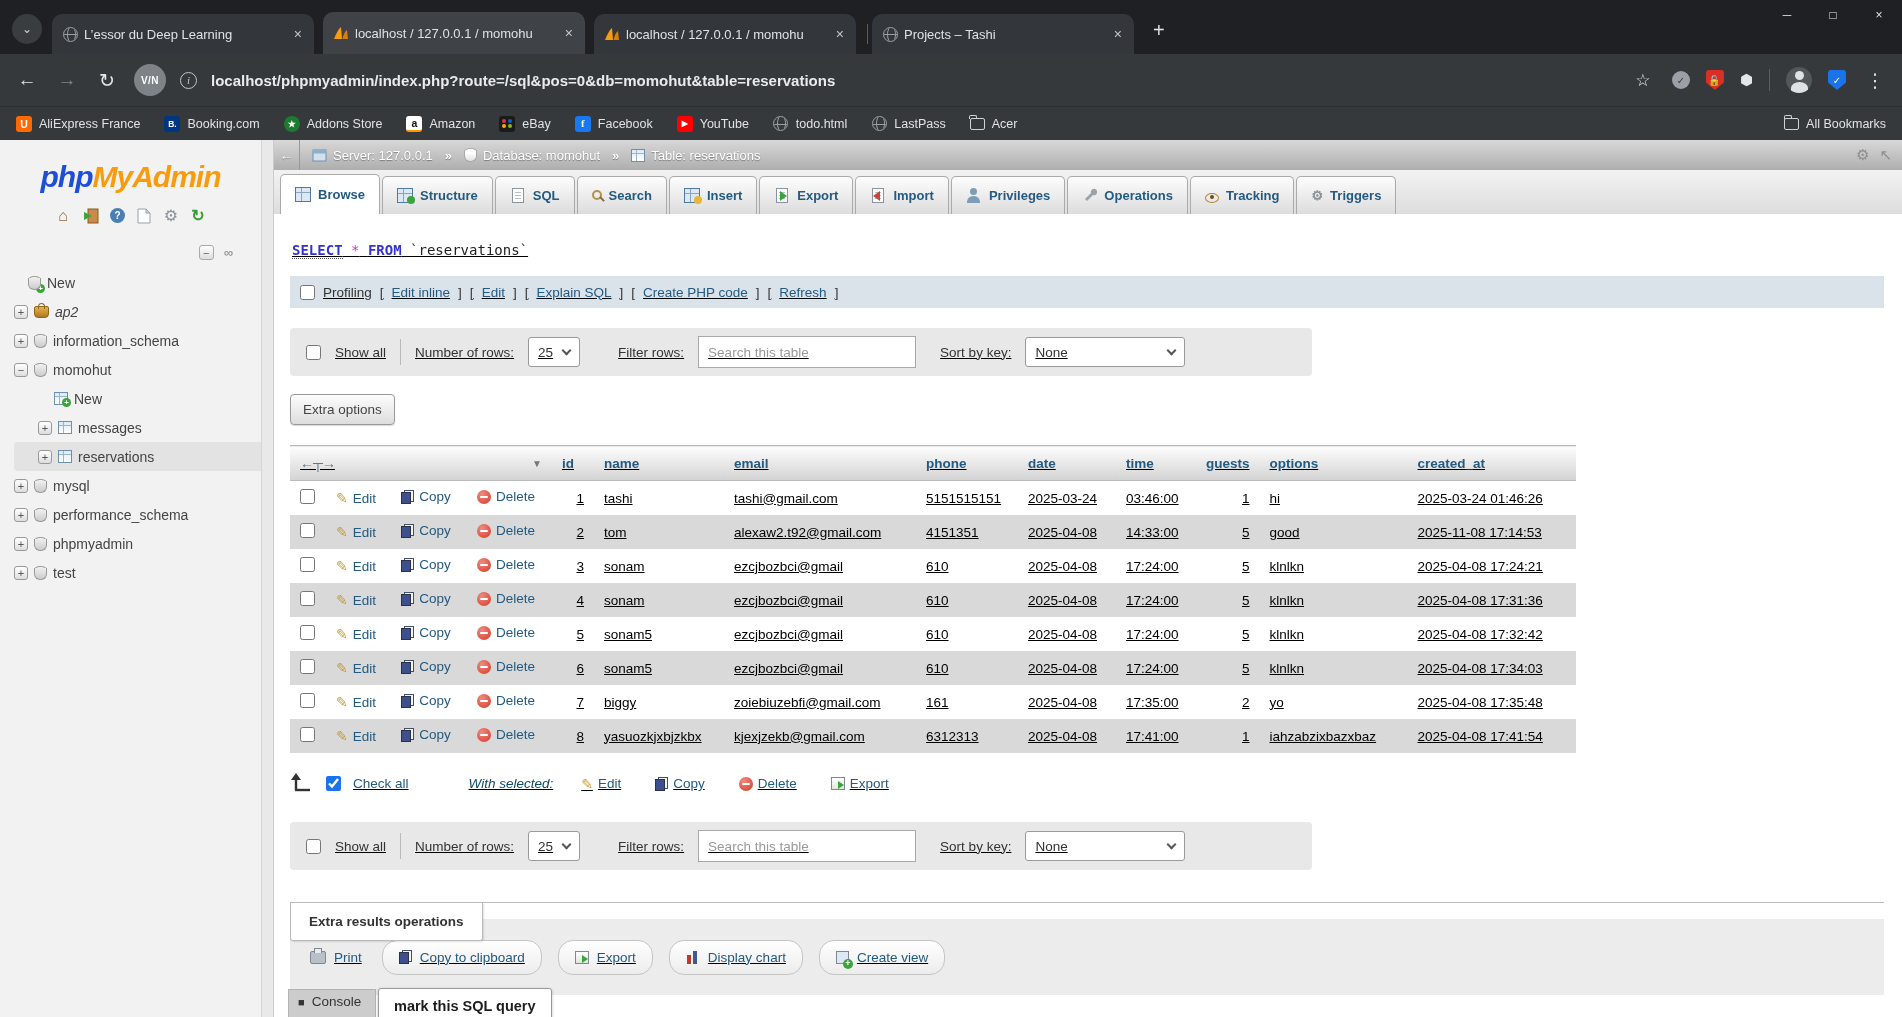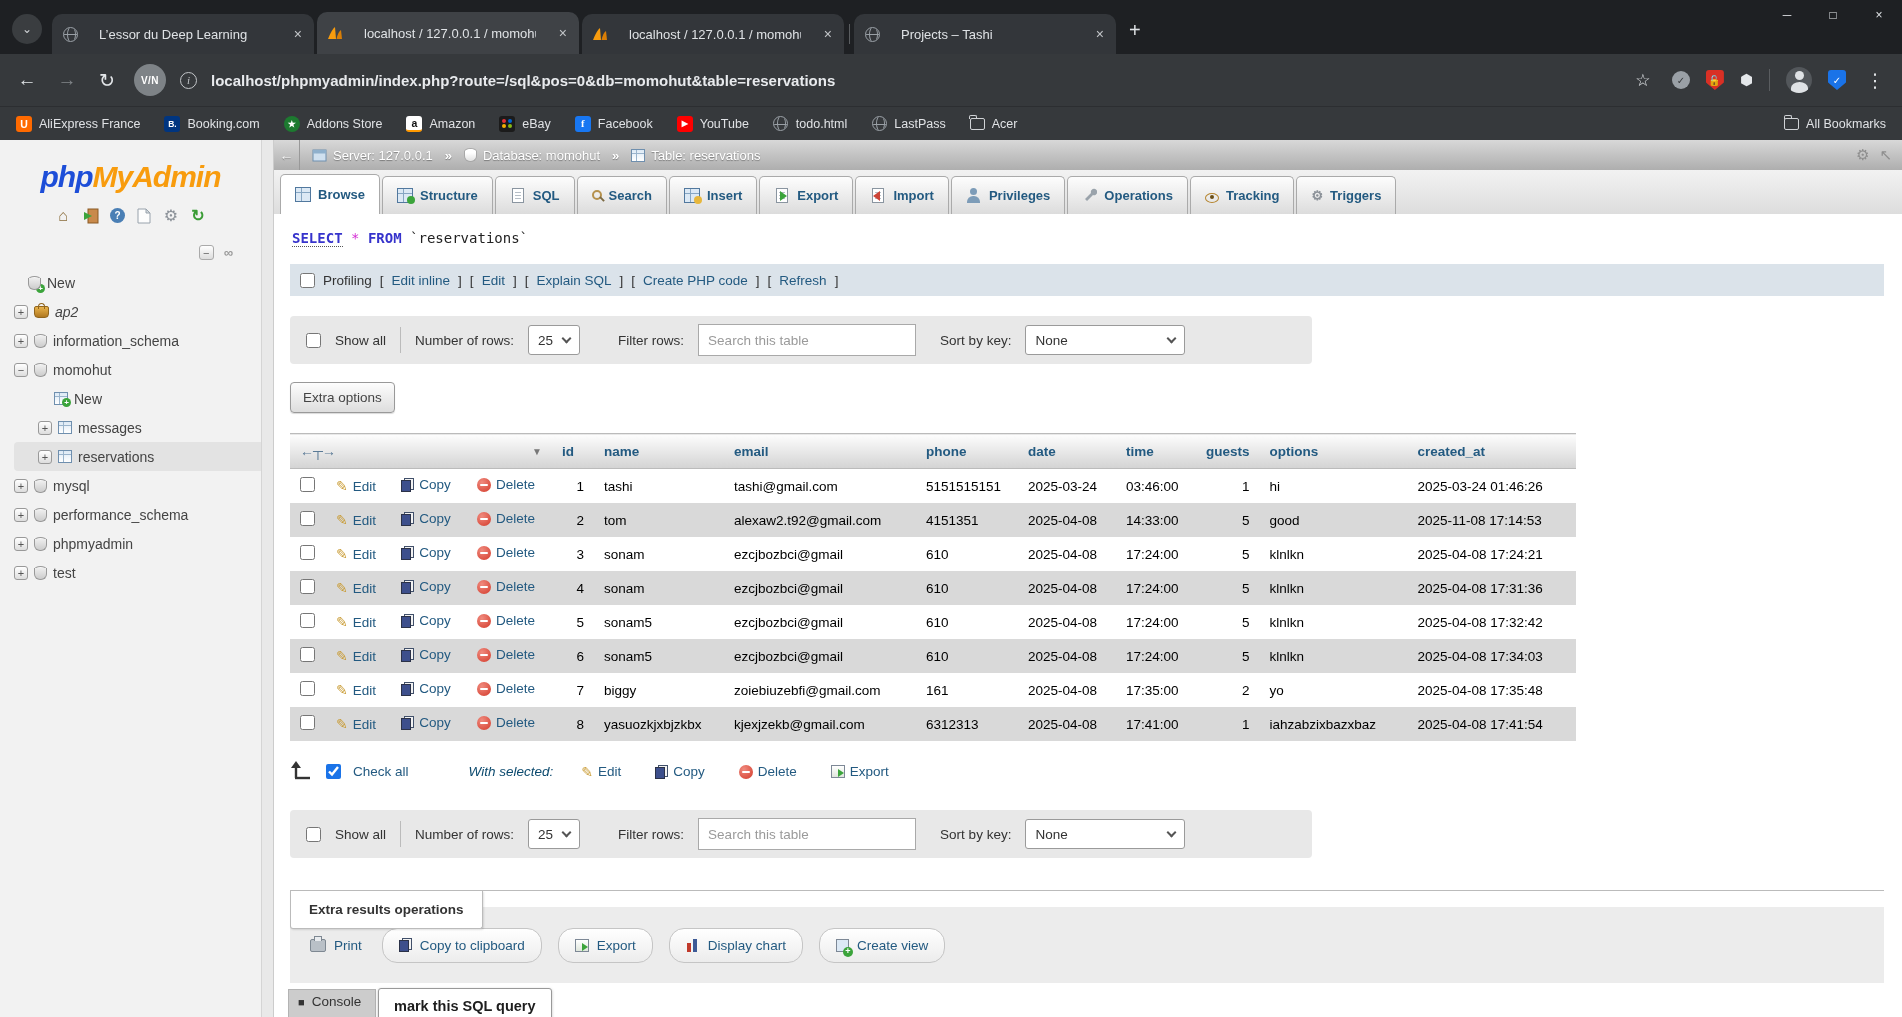--- a/index.html
+++ b/index.html
@@ -1,21 +1,21 @@
 <!DOCTYPE html>
 <html><head>
 <meta charset="utf-8">
 <style>
   * { box-sizing: border-box; margin: 0; padding: 0; }
   html,body { width:1902px; height:1017px; overflow:hidden; font-family:"Liberation Sans",sans-serif; background:#fff; }
 
   
   #tabbar { height:54px; background:#1e2023; display:flex; align-items:flex-end; padding:0 8px; position:relative; }
   .tab-search { width:30px; height:30px; border-radius:50%; background:#3a3d40; color:#cfd2d5; display:flex; align-items:center; justify-content:center; margin:0 10px 10px 4px; font-size:12px; }
-  .btab { width:262px; height:40px; border-radius:10px 10px 0 0; display:flex; align-items:center; gap:21px; padding:16px 10px; margin-right:3px; background:#33363a; color:#dfe2e5; font-size:13px; position:relative; }
+  .btab { width:262px; height:40px; border-radius:10px 10px 0 0; display:flex; align-items:center; gap:6px; padding:16px 10px; margin-right:9px; background:#33363a; color:#dfe2e5; font-size:13px; position:relative; }
   .btab.active { background:#3f4246; height:42px; }
   .btab .title { flex:1; white-space:nowrap; overflow:hidden; }
   .btab .close { color:#c3c6c9; font-size:14px; padding:0 2px; }
   .tab-sep { width:1px; height:20px; background:#5a5d60; margin:0 4px 10px 2px; }
   .newtab { color:#dfe2e5; font-size:20px; margin:0 0 12px 10px; }
   .win-controls { position:absolute; right:0; top:0; display:flex; }
   .win-controls span { width:46px; height:30px; display:flex; align-items:center; justify-content:center; color:#dfe2e5; font-size:12px; }
   .favicon { width:16px; height:16px; flex:0 0 16px; display:flex; align-items:center; justify-content:center; }
   .fav-globe { width:15px; height:15px; border:1.5px solid #9aa0a6; border-radius:50%; position:relative; overflow:hidden; }
   .fav-globe::before { content:""; position:absolute; left:50%; top:-2px; bottom:-2px; width:7px; margin-left:-3.5px; border:1.2px solid #9aa0a6; border-radius:50%; }
@@ -109,21 +109,21 @@
   .i-search { width:10px; height:10px; border:2px solid #b5914d; border-radius:50%; display:inline-block; position:relative; top:-1px; }
   .i-search::after { content:""; position:absolute; width:6px; height:2px; background:#7c6a43; transform:rotate(45deg); right:-5px; bottom:-2px; }
   .i-person { position:relative; }
   .i-person::before { content:""; position:absolute; top:0; left:4px; width:7px; height:7px; border-radius:50%; background:#7d9cb8; }
   .i-person::after { content:""; position:absolute; bottom:0; left:1px; width:13px; height:7px; border-radius:6px 6px 0 0; background:#7d9cb8; }
   .i-eye { width:14px; height:10px; border:1.5px solid #b5852f; border-radius:50%; position:relative; top:2px; }
   .i-eye::after { content:""; position:absolute; top:1.5px; left:4px; width:4px; height:4px; border-radius:50%; background:#6b4f16; }
   .glyph-ic { font-style:normal; }
 
   
-  .content { padding:10px 18px 0 16px; }
+  .content { padding:22px 18px 0 16px;text-decoration:underline; }
   .sqlline { font-family:"DejaVu Sans Mono",monospace; font-size:14px; margin:6px 0 0 2px; }
   .kw { color:#3633cc; font-weight:bold; }
   .kw.u { border-bottom:1px dotted #555; }
   .star { color:#d42fd4; }
   .sqltbl { color:#222; }
   .profilingbar { margin-top:18px; background:#dbe3ea; height:32px; display:flex; align-items:center; gap:8px; padding:0 10px; font-size:13.5px; color:#333; }
   .plink { color:#235a81; text-decoration:none; }
   .bk { color:#333; }
   .rowsbar { margin-top:20px; background:#e8e8e8; border-radius:4px; height:48px; width:1022px; display:flex; align-items:center; gap:14px; padding:0 16px; font-size:13.5px; color:#333; }
   .vsep { width:1px; height:26px; background:#bbb; }

